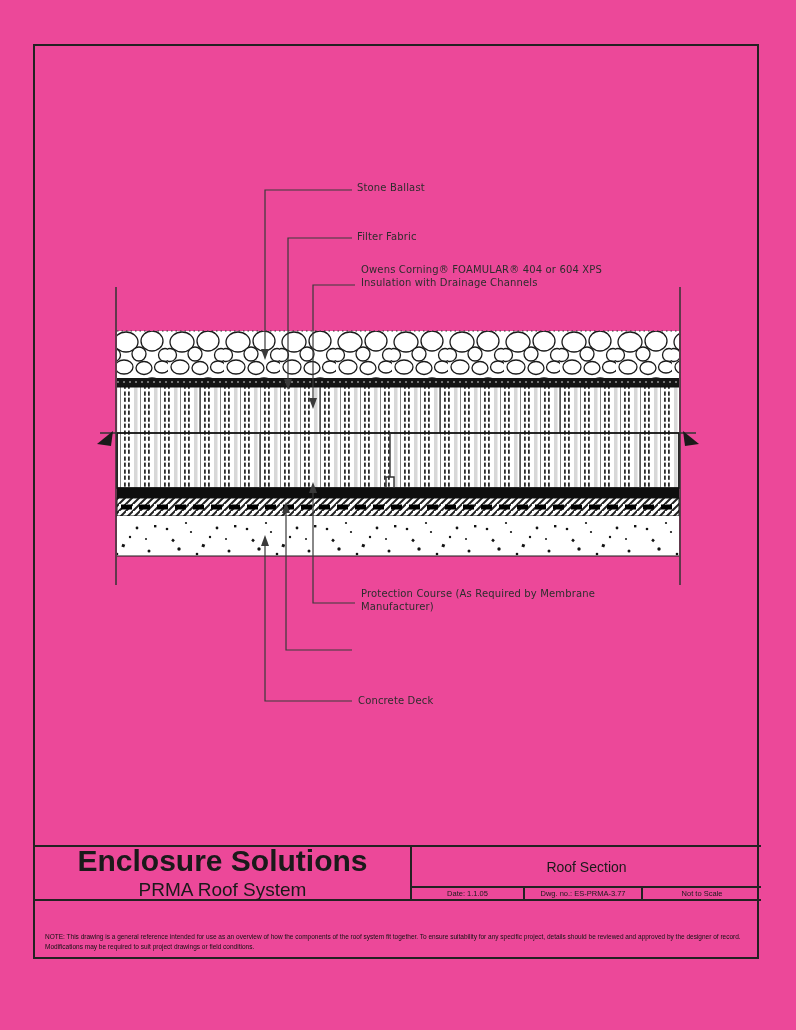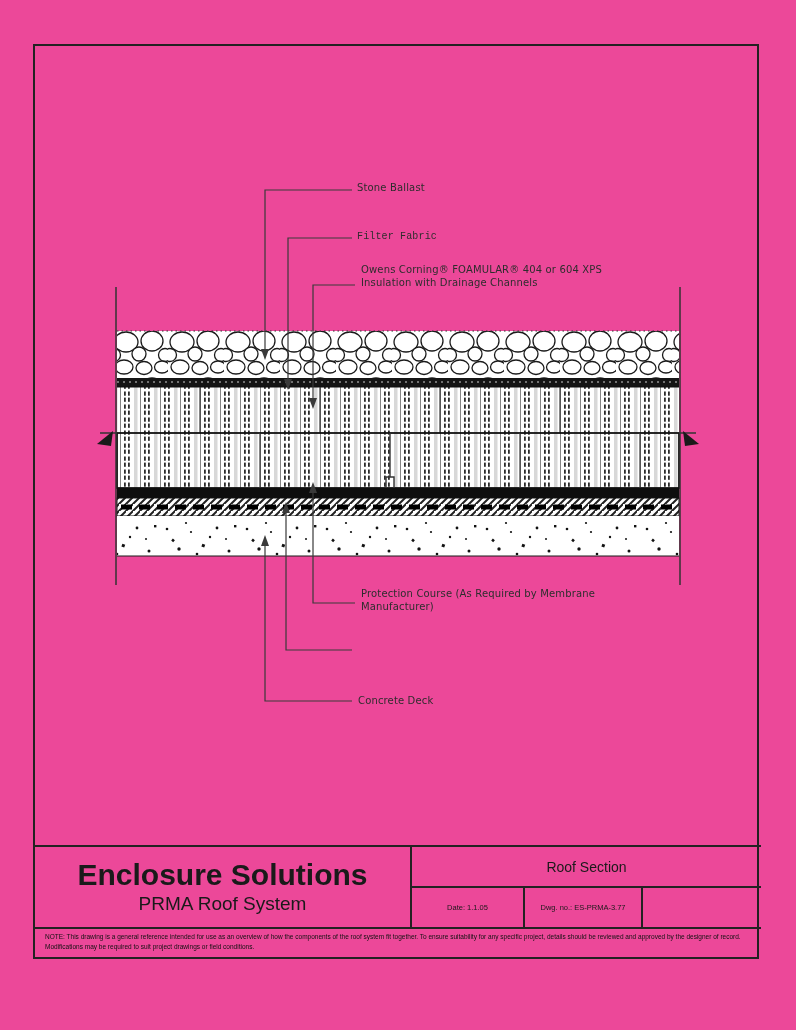--- a/index.html
+++ b/index.html
@@ -4,21 +4,21 @@
 <style>
   html,body{margin:0;padding:0;background:#fff;}
   #page{position:relative;width:796px;height:1030px;background:#ec4899;overflow:hidden;
         font-family:"Liberation Sans",sans-serif;color:#1a1a1a;}
   .sheet-border{position:absolute;left:33px;top:44px;width:726px;height:915px;
         border:2px solid #222;box-sizing:border-box;}
   svg.drawing{position:absolute;left:0;top:0;}
   .callout{position:absolute;font:10px/1.28 "DejaVu Sans",sans-serif;color:#2d2d2d;
         letter-spacing:.15px;}
   
-  .tb{position:absolute;left:35px;top:845px;width:726px;height:84px;box-sizing:border-box;
+  .tb{position:absolute;left:35px;top:845px;width:726px;height:56px;box-sizing:border-box;
       border-top:2px solid #222;border-bottom:2px solid #222;display:flex;}
   .tb-left{width:377px;border-right:2px solid #222;box-sizing:border-box;display:flex;
       flex-direction:column;justify-content:center;align-items:center;}
   .tb-company{font-family:"Liberation Sans",sans-serif;font-weight:bold;font-size:30px;
       line-height:1.05;}
   .tb-system{font-size:19px;margin-top:3px;}
   .tb-right{flex:1;display:flex;flex-direction:column;}
   .tb-title{height:39px;border-bottom:2px solid #222;display:flex;align-items:center;
       justify-content:center;font-size:14px;}
   .tb-cells{flex:1;display:flex;}
@@ -148,34 +148,35 @@
       <polygon points="261,349 269,349 265,360"></polygon>
       <polygon points="284,379 292,379 288,390"></polygon>
       <polygon points="309,398 317,398 313,409"></polygon>
       <polygon points="309,493 317,493 313,482"></polygon>
       <polygon points="282,513 290,513 286,502"></polygon>
       <polygon points="261,546 269,546 265,535"></polygon>
     </g>
   </svg>
 
   <div class="callout" style="left:357px;top:182px;">Stone Ballast</div>
-  <div class="callout" style="left:357px;top:231px;font-family:Liberation Mono, monospace;">Filter Fabric</div>
+  <div class="callout" style="left:357px;top:231px;">Filter Fabric</div>
   <div class="callout" style="left:361px;top:264px;width:245px;">Owens Corning® FOAMULAR® 404 or 604 XPS Insulation with Drainage Channels</div>
   <div class="callout" style="left:361px;top:588px;width:245px;">Protection Course (As Required by Membrane Manufacturer)</div>
   <div class="callout" style="left:358px;top:695px;">Concrete Deck</div>
 
   <div class="tb">
     <div class="tb-left">
       <div class="tb-company">Enclosure Solutions</div>
       <div class="tb-system">PRMA Roof System</div>
     </div>
     <div class="tb-right">
       <div class="tb-title">Roof Section</div>
       <div class="tb-cells">
         <div class="tb-cell c1">Date: 1.1.05</div>
         <div class="tb-cell c2">Dwg. no.: ES-PRMA-3.77</div>
+        <div class="tb-cell c3">Not to Scale</div>
       </div>
     </div>
   </div>
 
   <div class="note">NOTE: This drawing is a general reference intended for use as an overview of how the components of the roof system fit together. To ensure suitability for any specific project, details should be reviewed and approved by the designer of record. Modifications may be required to suit project drawings or field conditions.</div>
 
 </div>
 
 </body></html>

